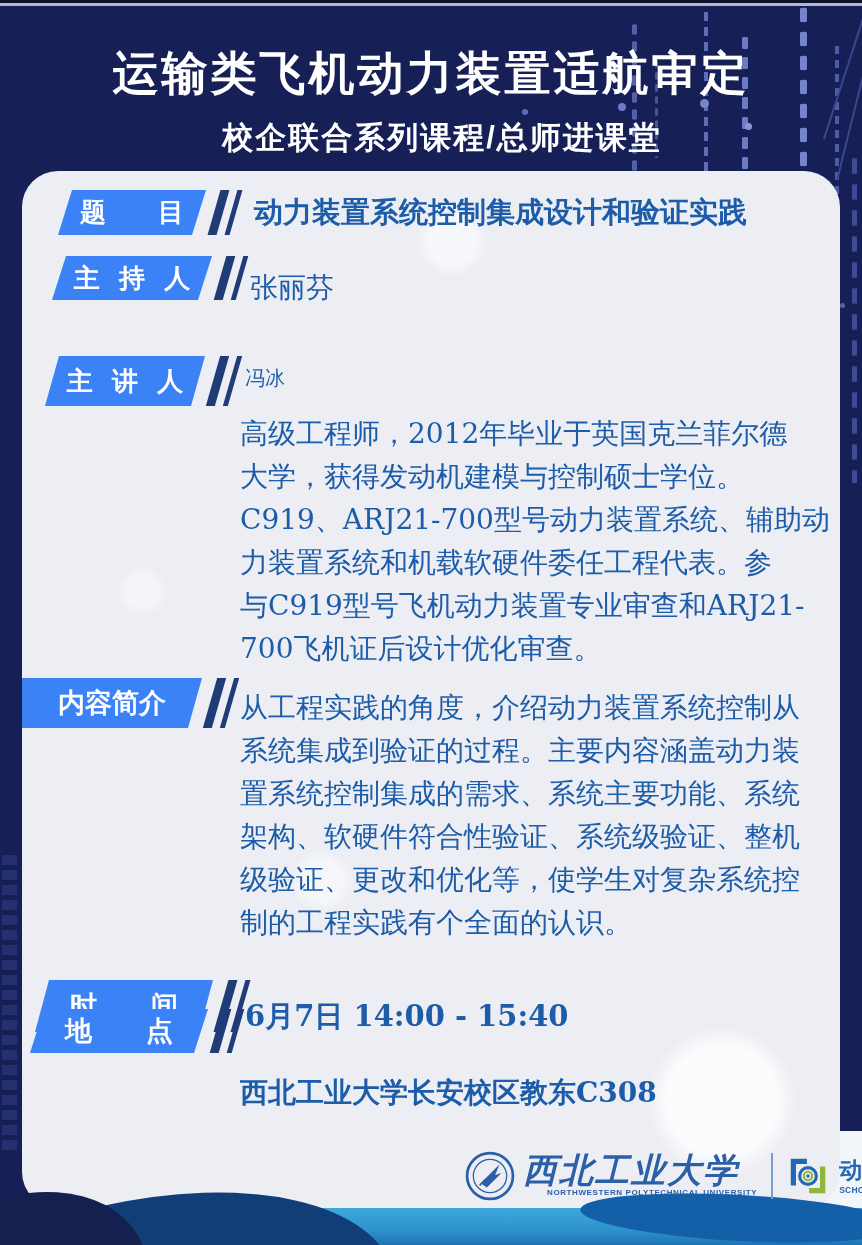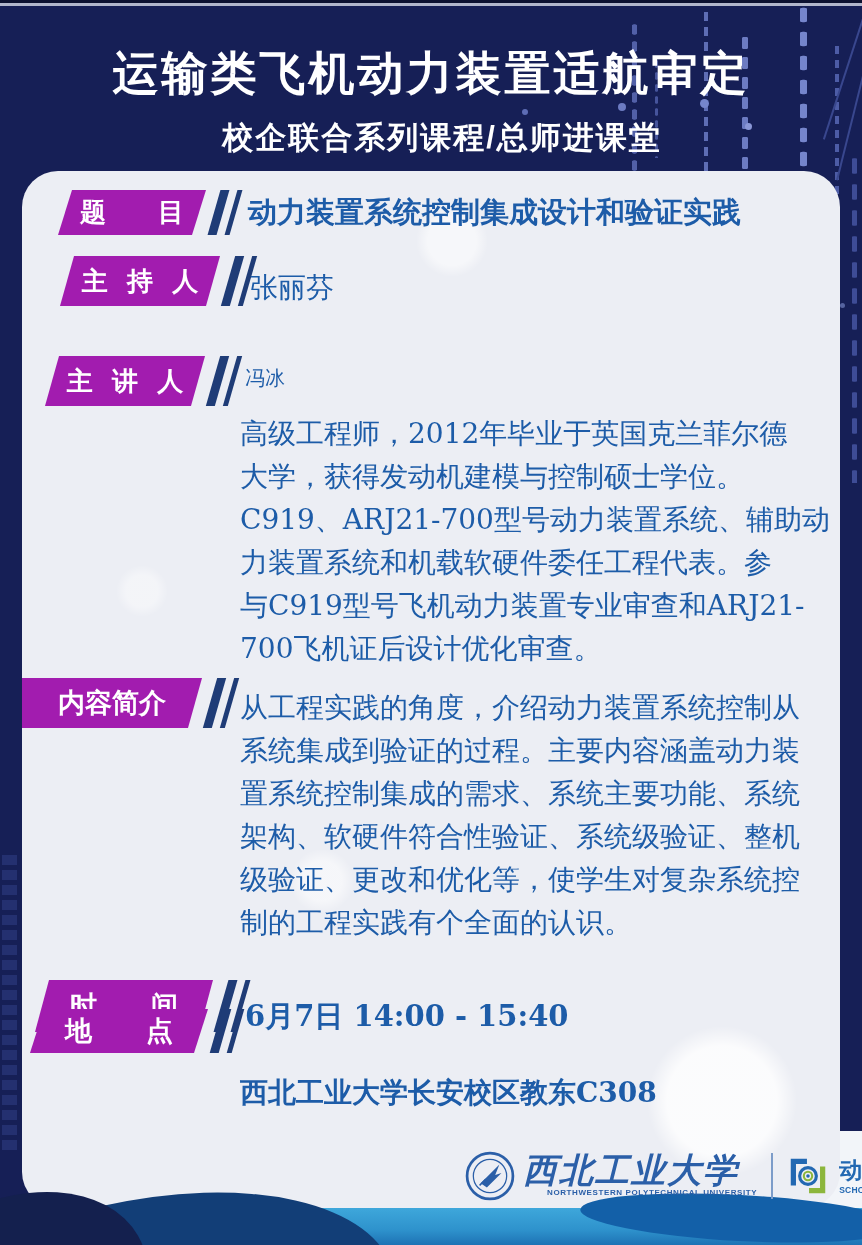--- a/index.html
+++ b/index.html
@@ -40,49 +40,49 @@
       radial-gradient(circle at 700px 930px, rgba(255,255,255,.8) 0 55px, transparent 75px),
       radial-gradient(circle at 430px 70px,  rgba(255,255,255,.55) 0 24px, transparent 36px),
       radial-gradient(circle at 300px 710px, rgba(255,255,255,.5) 0 20px, transparent 32px),
       radial-gradient(circle at 120px 420px, rgba(255,255,255,.4) 0 16px, transparent 26px),
       #ECEEF4;
   }
 
   
   .taggroup{position:absolute;display:flex;align-items:stretch;gap:8px;z-index:5;}
   .tag{
-    background:#a21caf;color:#FFFFFF;font-weight:800;
+    background:#3b82f6;color:#FFFFFF;font-weight:800;
     display:flex;align-items:center;justify-content:center;
     clip-path:polygon(14px 0,100% 0,calc(100% - 14px) 100%,0 100%);
     font-size:26px;
   }
   .tag--flat{clip-path:polygon(0 0,100% 0,calc(100% - 14px) 100%,0 100%);}
   .sl{background:#1F3C77;transform:skewX(-16deg);}
   .sl1{width:9px;}
   .sl2{width:5px;}
   .spread{letter-spacing:6px;text-indent:6px;}
 
   
   .val,.para{
     position:absolute;color:#1D5CA8;z-index:5;
     font-family:"DejaVu Serif",serif;
   }
   .val{white-space:nowrap;}
   .para{white-space:pre-line;font-size:28px;line-height:43px;}
-  .v-topic{left:248px;top:187px;line-height:45px;font-size:29px;font-weight:600;}
+  .v-topic{left:254px;top:187px;line-height:45px;font-size:29px;font-weight:600;}
   .v-host{left:250px;top:260px;line-height:50px;font-size:28px;}
   .v-speaker{left:245px;top:350px;line-height:50px;font-size:20px;}
   .p-bio{left:240px;top:409px;width:604px;}
   .p-intro{left:240px;top:683px;width:606px;}
   .v-time{left:245px;top:987px;line-height:52px;font-size:29px;font-weight:bold;}
   .v-loc{left:240px;top:1064px;line-height:52px;font-size:28px;font-weight:600;}
 
   
   .g-topic{left:58px;top:187px;height:45px;}   .g-topic .tag{width:148px;}
-  .g-host{left:60px;top:253px;height:50px;text-align:right;}    .g-host .tag{width:160px;}
+  .g-host{left:52px;top:253px;height:44px;text-align:right;}    .g-host .tag{width:160px;}
   .g-speaker{left:45px;top:353px;height:50px;} .g-speaker .tag{width:160px;}
   .g-intro{left:22px;top:675px;height:50px;}   .g-intro .tag{width:180px;font-size:27px;}
   .g-time{left:35px;top:977px;height:52px;}    .g-time .tag{width:178px;font-size:27px;}
   .g-loc{left:30px;top:1006px;height:44px;}    .g-loc .tag{width:178px;font-size:27px;}
 
   
   .footer{position:absolute;left:465px;top:1146px;height:54px;display:flex;align-items:center;z-index:6;}
   .npu-seal{width:50px;height:50px;flex:0 0 auto;}
   .logo-text{margin-left:8px;display:flex;flex-direction:column;justify-content:center;}
   .npu-cn{

